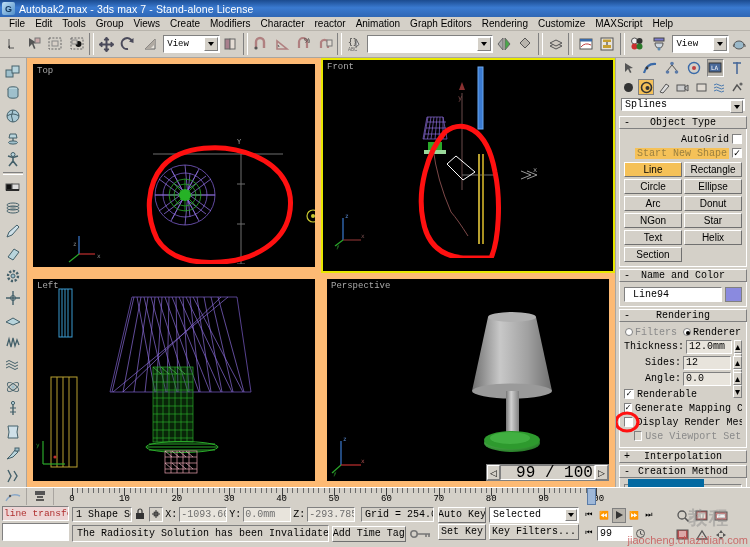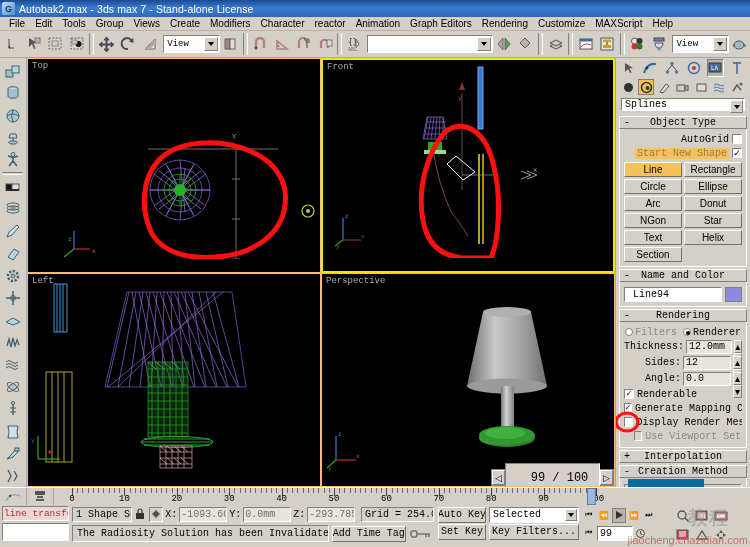--- a/index.html
+++ b/index.html
@@ -70,21 +70,21 @@
     padding-top:2px; border-right:1px solid #a9a5a0;
   }
   .ls-btn { width:23px; height:23px; display:flex;align-items:center;justify-content:center; margin-bottom:0px;}
   .ls-sep { width:20px;height:3px;border-top:1px solid #808080;border-bottom:1px solid #fff;margin:1px 0; }
 
   
   .vp-area { flex:1 1 auto; display:flex; flex-direction:column; background:#3f3f3f; min-width:0;}
   .vp-row { flex:1 1 50%; display:flex; min-height:0;}
   .vp {
     flex:1 1 50%; background:#000; position:relative; overflow:hidden;
-    border:1px solid #fdba74; margin:0;
+    border:6px solid #fdba74; margin:0;
   }
   .vp.active { border:2px solid #e8e800; }
   .vp-label { position:absolute; left:4px; top:2px; color:#aaa; font-size:9px; font-family:"Liberation Mono",monospace;}
   .vp svg { position:absolute; left:0; top:0; }
 
   
   .cmdpanel {
     width:135px; flex:0 0 135px; background:#d4d0c8;
     display:flex; flex-direction:column; border-left:1px solid #a9a5a0;
     overflow:hidden;
@@ -187,21 +187,21 @@
   .sa-nav{width:95px;display:flex;flex-direction:column;padding:1px;}
   .sa-nav .rr{display:flex;align-items:center;height:18px;gap:1px;}
   .nbtn{width:14px;height:15px;display:flex;align-items:center;justify-content:center;font-size:8px;}
   .framef{width:36px;height:15px;background:#fff;border:1px solid #808080;border-right-color:#fff;border-bottom-color:#fff;font-size:10px;font-family:"Liberation Mono",monospace;display:flex;align-items:center;padding-left:2px;}
   .sa-vnav{width:80px;display:flex;flex-wrap:wrap;align-content:flex-start;padding:1px;}
   .vnb{width:19px;height:19px;display:flex;align-items:center;justify-content:center;}
 
   
   .framebar{position:absolute;right:0;bottom:0;height:17px;display:flex;align-items:center;background:#d4d0c8;border:1px solid #808080;}
   .framebar .ar{width:13px;height:15px;display:flex;align-items:center;justify-content:center;font-size:9px;background:#d4d0c8;border:1px solid #fff;border-right-color:#808080;border-bottom-color:#808080;}
-  .framebar .val{width:95px;height:29px;background:#d4d0c8;border:1px solid #808080;border-right-color:#fff;border-bottom-color:#fff;font-size:12px;font-family:"Liberation Mono",monospace;display:flex;align-items:center;justify-content:center;padding-left:14px;}
+  .framebar .val{width:95px;height:15px;background:#d4d0c8;border:1px solid #808080;border-right-color:#fff;border-bottom-color:#fff;font-size:16px;font-family:"Liberation Mono",monospace;display:flex;align-items:center;justify-content:center;padding-left:14px;}
 
   
   .wm{position:absolute;right:2px;bottom:1px;font-size:11px;color:#c85a5a;font-family:"Liberation Sans",sans-serif;opacity:.85;}
   .wm2{position:absolute;right:20px;bottom:16px;font-size:19px;color:#888;font-weight:bold;opacity:.45;letter-spacing:2px;}
 
   .redmark{position:absolute;pointer-events:none;}
 </style>
 </head>
 <body>
 

